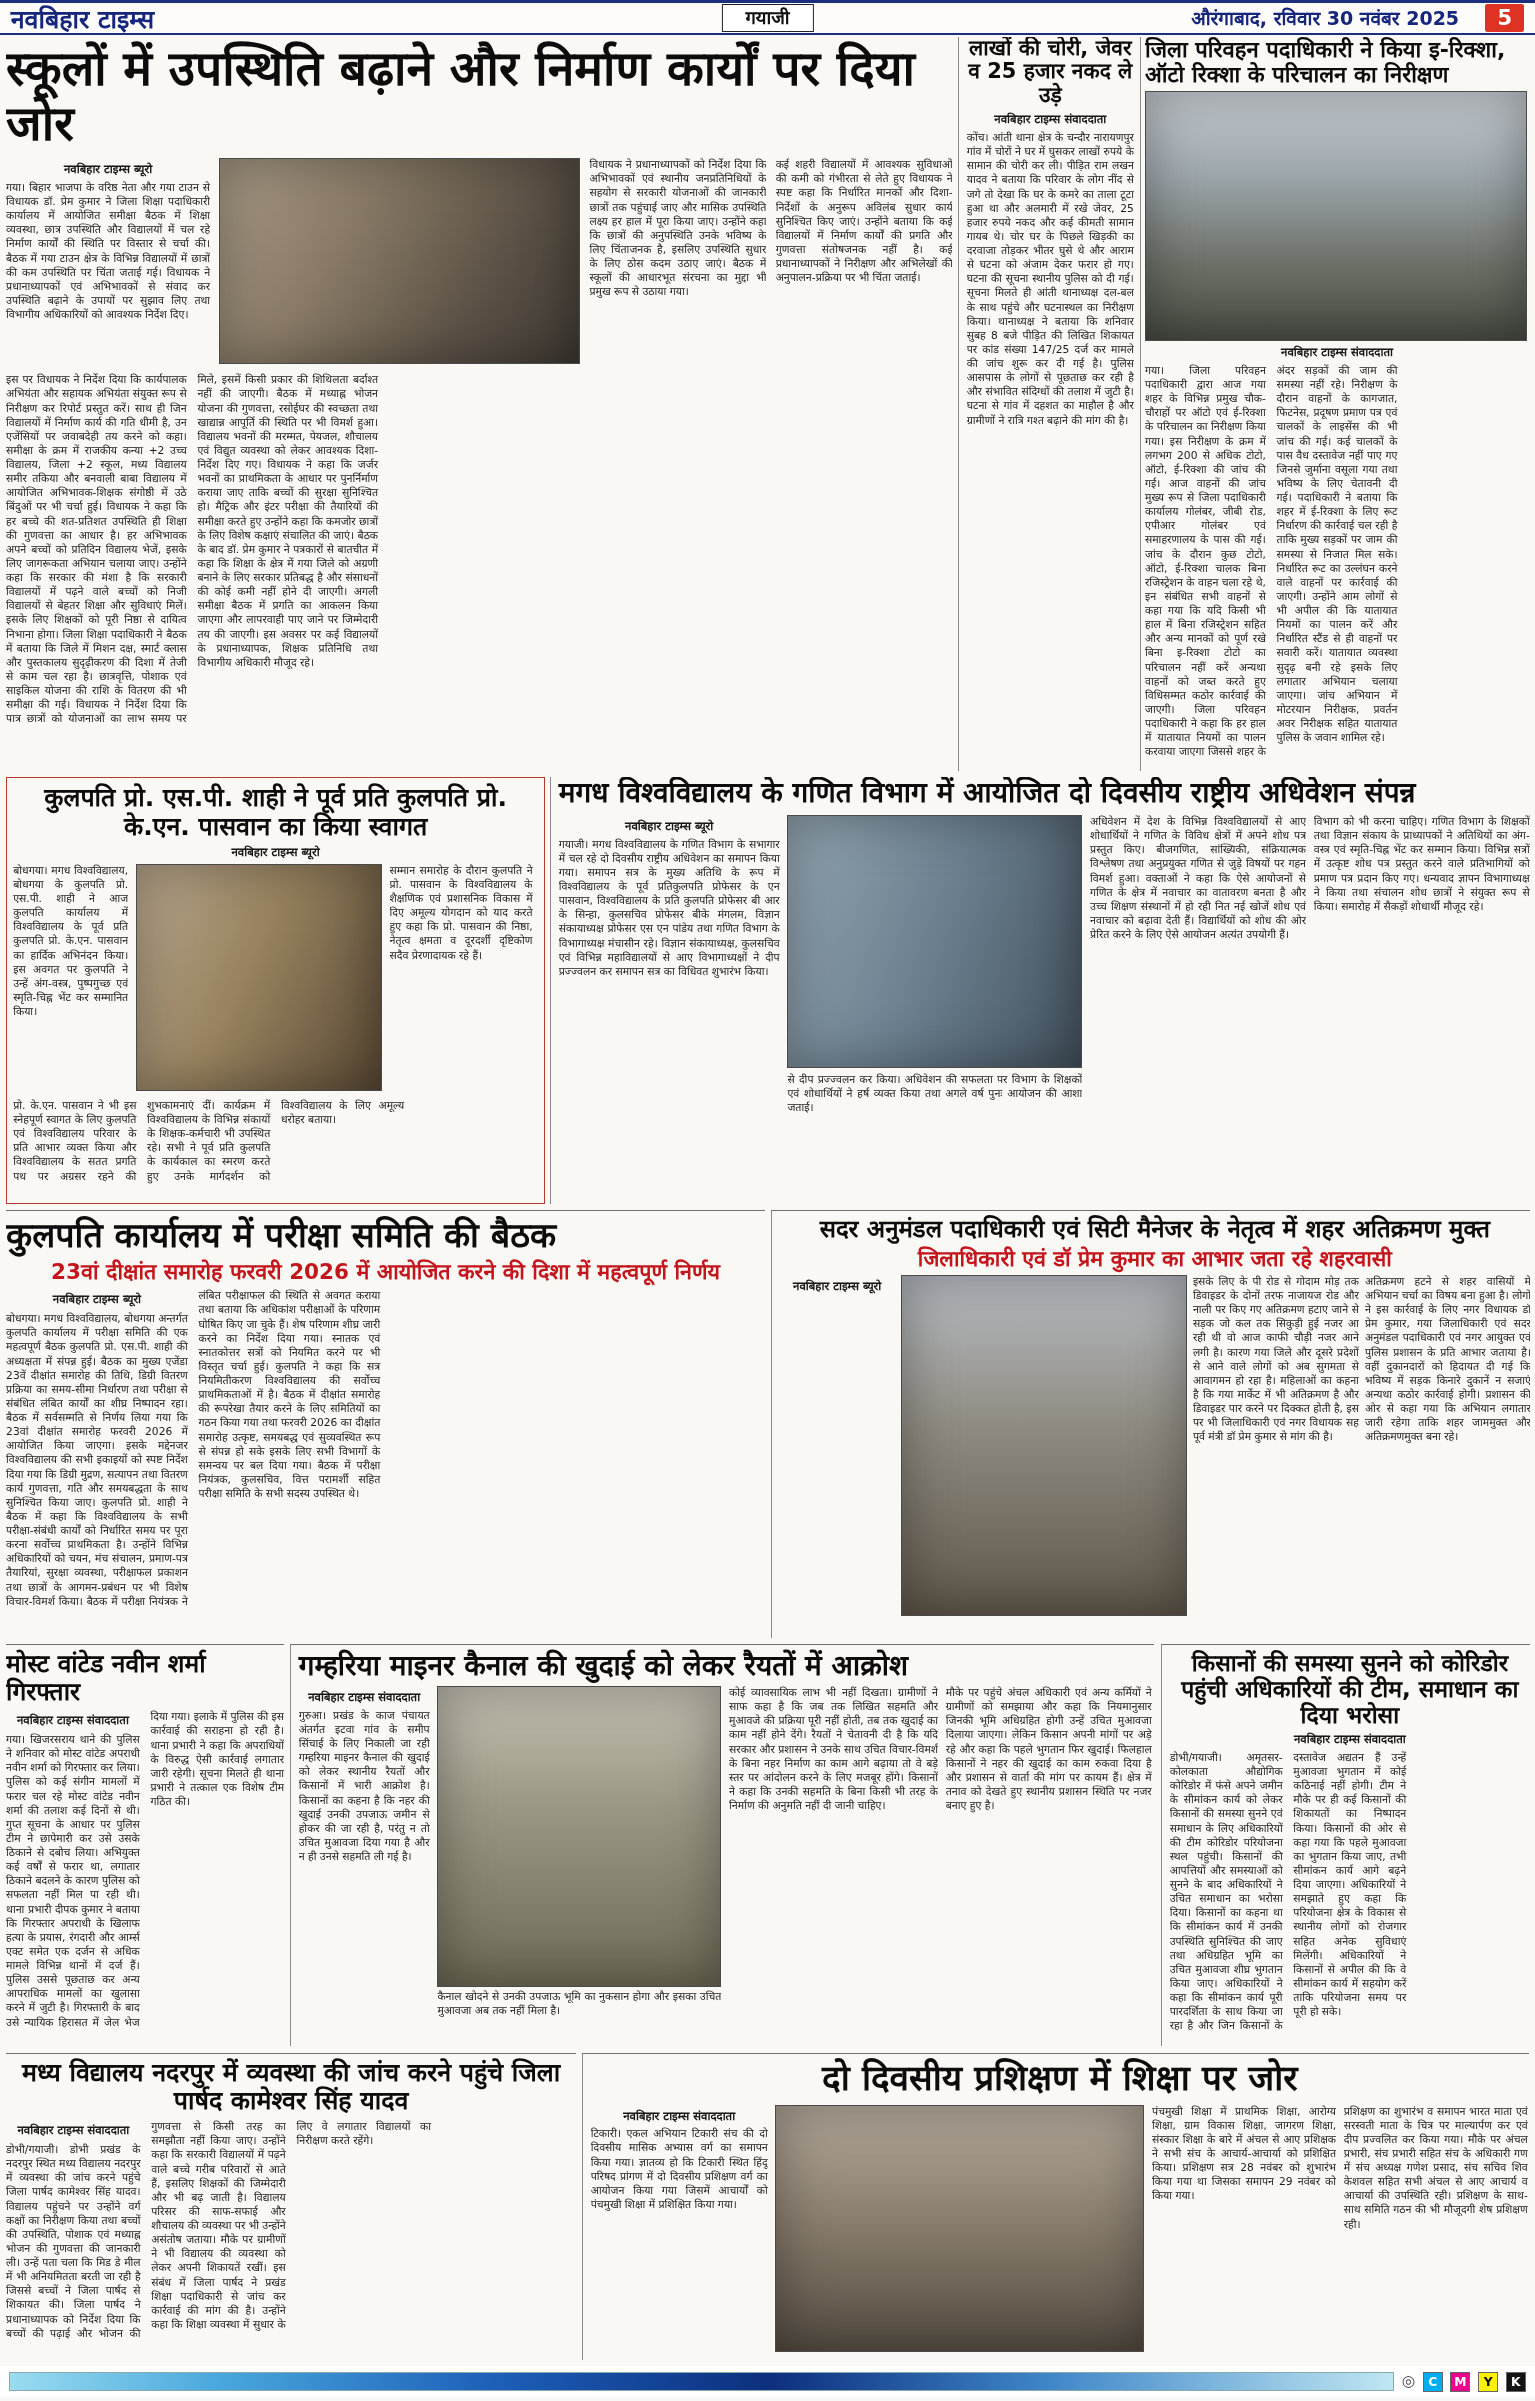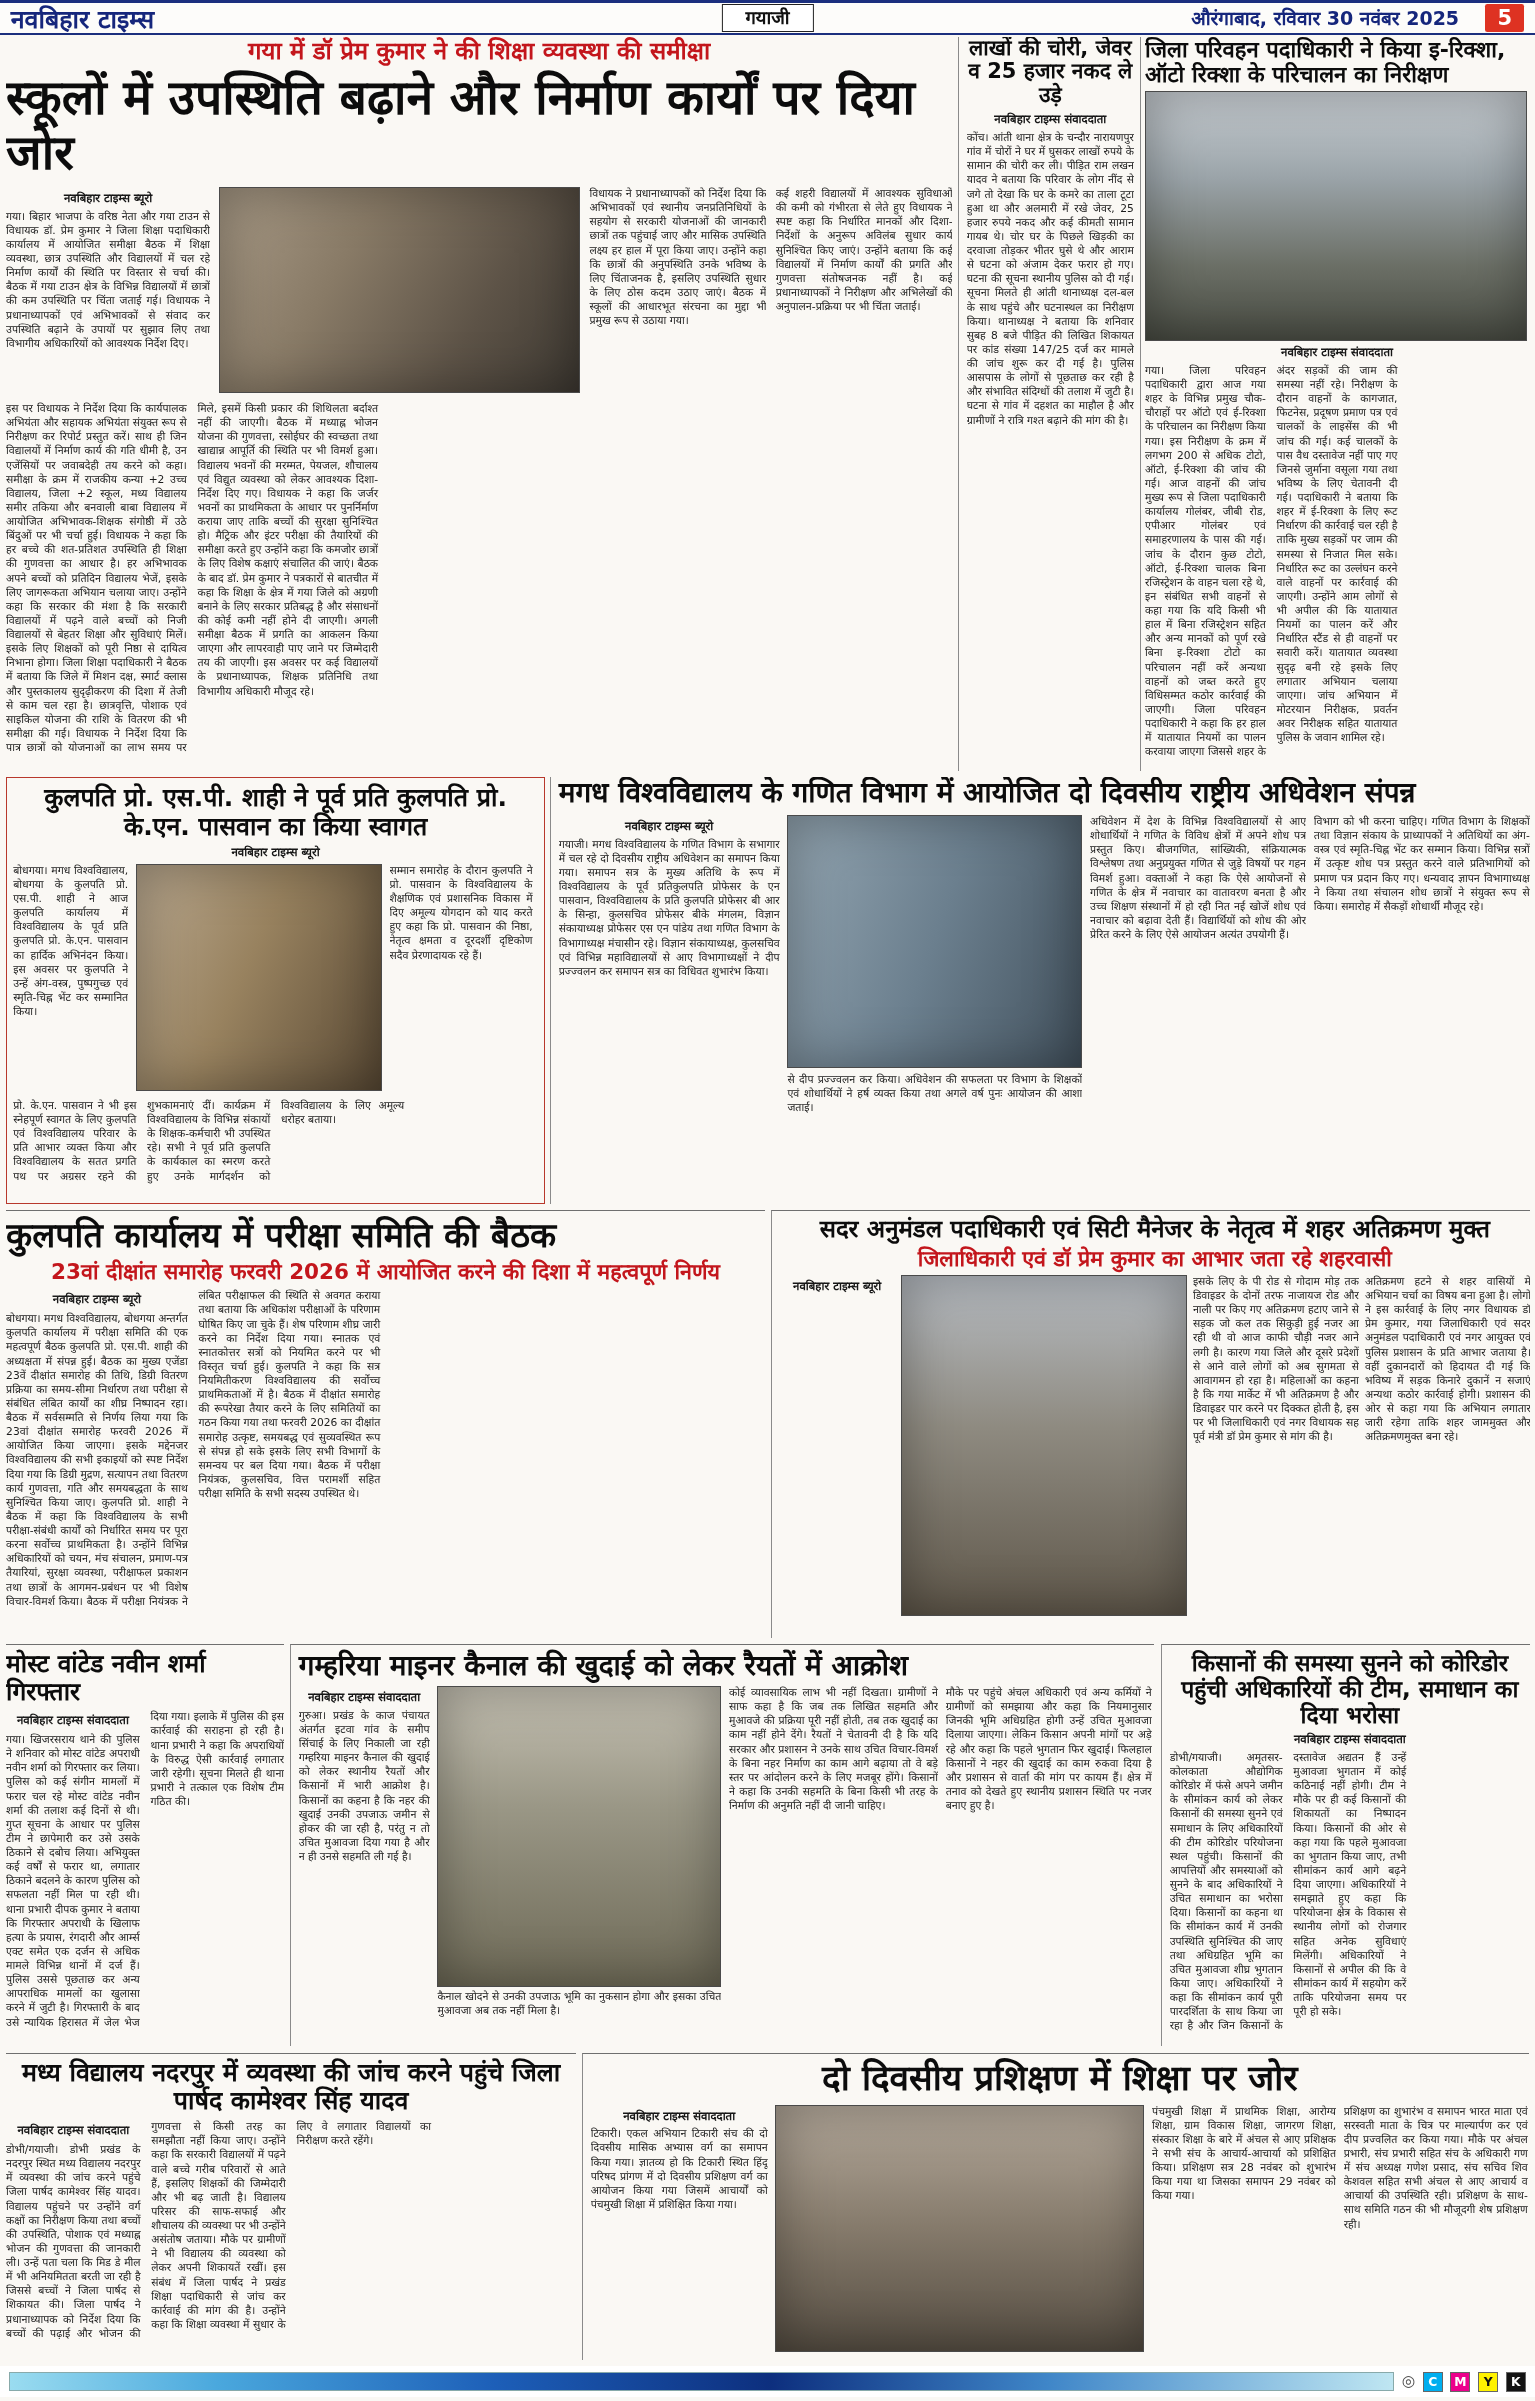--- a/index.html
+++ b/index.html
@@ -51,21 +51,20 @@
   <div class="edition-box">गयाजी</div>
   <div class="mast-right">
     <div class="dateline">औरंगाबाद, रविवार 30 नवंबर 2025</div>
     <div class="page-number">5</div>
   </div>
 </header>
 
 <main class="sheet">
 
   <section class="art" style="left:6.1px;top:1.5px;width:946px;height:734px">
-    <div class="kicker" style="font-size:24px">गया में डॉ प्रेम कुमार ने की शिक्षा व्यवस्था की समीक्षा</div>
     <div class="headline" style="font-size:48px;margin:4.6px 0 7.7px">स्कूलों में उपस्थिति बढ़ाने और निर्माण कार्यों पर दिया जोर</div>
     <div class="flexrow" style="height:209px">
       <div class="colbox" style="width:204px">
         <div class="byline">नवबिहार टाइम्स ब्यूरो</div>
         <div class="body" style="height:183px">गया। बिहार भाजपा के वरिष्ठ नेता और गया टाउन से विधायक डॉ. प्रेम कुमार ने जिला शिक्षा पदाधिकारी कार्यालय में आयोजित समीक्षा बैठक में शिक्षा व्यवस्था, छात्र उपस्थिति और विद्यालयों में चल रहे निर्माण कार्यों की स्थिति पर विस्तार से चर्चा की। बैठक में गया टाउन क्षेत्र के विभिन्न विद्यालयों में छात्रों की कम उपस्थिति पर चिंता जताई गई। विधायक ने प्रधानाध्यापकों एवं अभिभावकों से संवाद कर उपस्थिति बढ़ाने के उपायों पर सुझाव लिए तथा विभागीय अधिकारियों को आवश्यक निर्देश दिए।</div>
       </div>
       <div class="photo ph-lead" style="width:361px;height:206px"></div>
       <div class="body colbox" style="width:177px;height:206px">विधायक ने प्रधानाध्यापकों को निर्देश दिया कि अभिभावकों एवं स्थानीय जनप्रतिनिधियों के सहयोग से सरकारी योजनाओं की जानकारी छात्रों तक पहुंचाई जाए और मासिक उपस्थिति लक्ष्य हर हाल में पूरा किया जाए। उन्होंने कहा कि छात्रों की अनुपस्थिति उनके भविष्य के लिए चिंताजनक है, इसलिए उपस्थिति सुधार के लिए ठोस कदम उठाए जाएं। बैठक में स्कूलों की आधारभूत संरचना का मुद्दा भी प्रमुख रूप से उठाया गया।</div>
       <div class="body colbox" style="width:177px;height:206px">कई शहरी विद्यालयों में आवश्यक सुविधाओं की कमी को गंभीरता से लेते हुए विधायक ने स्पष्ट कहा कि निर्धारित मानकों और दिशा-निर्देशों के अनुरूप अविलंब सुधार कार्य सुनिश्चित किए जाएं। उन्होंने बताया कि कई विद्यालयों में निर्माण कार्यों की प्रगति और गुणवत्ता संतोषजनक नहीं है। कई प्रधानाध्यापकों ने निरीक्षण और अभिलेखों की अनुपालन-प्रक्रिया पर भी चिंता जताई।</div>
     </div>
@@ -82,21 +81,21 @@
     <div class="headline" style="font-size:22px;text-align:left">जिला परिवहन पदाधिकारी ने किया इ-रिक्शा, ऑटो रिक्शा के परिचालन का निरीक्षण</div>
     <div class="photo ph-street" style="width:382px;height:250px;margin:4.6px 0 1.5px"></div>
     <div class="byline">नवबिहार टाइम्स संवाददाता</div>
     <div class="body cols" style="column-count:3;height:399px">गया। जिला परिवहन पदाधिकारी द्वारा आज गया शहर के विभिन्न प्रमुख चौक-चौराहों पर ऑटो एवं ई-रिक्शा के परिचालन का निरीक्षण किया गया। इस निरीक्षण के क्रम में लगभग 200 से अधिक टोटो, ऑटो, ई-रिक्शा की जांच की गई। आज वाहनों की जांच मुख्य रूप से जिला पदाधिकारी कार्यालय गोलंबर, जीबी रोड, एपीआर गोलंबर एवं समाहरणालय के पास की गई। जांच के दौरान कुछ टोटो, ऑटो, ई-रिक्शा चालक बिना रजिस्ट्रेशन के वाहन चला रहे थे, इन संबंधित सभी वाहनों से कहा गया कि यदि किसी भी हाल में बिना रजिस्ट्रेशन सहित और अन्य मानकों को पूर्ण रखे बिना इ-रिक्शा टोटो का परिचालन नहीं करें अन्यथा वाहनों को जब्त करते हुए विधिसम्मत कठोर कार्रवाई की जाएगी। जिला परिवहन पदाधिकारी ने कहा कि हर हाल में यातायात नियमों का पालन करवाया जाएगा जिससे शहर के अंदर सड़कों की जाम की समस्या नहीं रहे। निरीक्षण के दौरान वाहनों के कागजात, फिटनेस, प्रदूषण प्रमाण पत्र एवं चालकों के लाइसेंस की भी जांच की गई। कई चालकों के पास वैध दस्तावेज नहीं पाए गए जिनसे जुर्माना वसूला गया तथा भविष्य के लिए चेतावनी दी गई। पदाधिकारी ने बताया कि शहर में ई-रिक्शा के लिए रूट निर्धारण की कार्रवाई चल रही है ताकि मुख्य सड़कों पर जाम की समस्या से निजात मिल सके। निर्धारित रूट का उल्लंघन करने वाले वाहनों पर कार्रवाई की जाएगी। उन्होंने आम लोगों से भी अपील की कि यातायात नियमों का पालन करें और निर्धारित स्टैंड से ही वाहनों पर सवारी करें। यातायात व्यवस्था सुदृढ़ बनी रहे इसके लिए लगातार अभियान चलाया जाएगा। जांच अभियान में मोटरयान निरीक्षक, प्रवर्तन अवर निरीक्षक सहित यातायात पुलिस के जवान शामिल रहे।</div>
   </section>
 
   <section class="art" style="left:6.1px;top:742px;width:539px;height:427px;border:1.5px solid #b8382c;padding:6.1px">
     <div class="headline" style="font-size:25px;text-align:center">कुलपति प्रो. एस.पी. शाही ने पूर्व प्रति कुलपति प्रो. के.एन. पासवान का किया स्वागत</div>
     <div class="byline">नवबिहार टाइम्स ब्यूरो</div>
     <div class="flexrow" style="height:229px;gap:7.7px">
-      <div class="body colbox" style="width:115px;height:229px">बोधगया। मगध विश्वविद्यालय, बोधगया के कुलपति प्रो. एस.पी. शाही ने आज कुलपति कार्यालय में विश्वविद्यालय के पूर्व प्रति कुलपति प्रो. के.एन. पासवान का हार्दिक अभिनंदन किया। इस अवसर पर कुलपति ने उन्हें अंग-वस्त्र, पुष्पगुच्छ एवं स्मृति-चिह्न भेंट कर सम्मानित किया।</div>
+      <div class="body colbox" style="width:115px;height:229px">बोधगया। मगध विश्वविद्यालय, बोधगया के कुलपति प्रो. एस.पी. शाही ने आज कुलपति कार्यालय में विश्वविद्यालय के पूर्व प्रति कुलपति प्रो. के.एन. पासवान का हार्दिक अभिनंदन किया। इस अवगत पर कुलपति ने उन्हें अंग-वस्त्र, पुष्पगुच्छ एवं स्मृति-चिह्न भेंट कर सम्मानित किया।</div>
       <div class="photo ph-vc" style="width:246px;height:227px"></div>
       <div class="body colbox" style="width:143px;height:229px">सम्मान समारोह के दौरान कुलपति ने प्रो. पासवान के विश्वविद्यालय के शैक्षणिक एवं प्रशासनिक विकास में दिए अमूल्य योगदान को याद करते हुए कहा कि प्रो. पासवान की निष्ठा, नेतृत्व क्षमता व दूरदर्शी दृष्टिकोण सदैव प्रेरणादायक रहे हैं।</div>
     </div>
     <div class="body cols" style="column-count:4;height:89px;margin-top:6.1px">प्रो. के.एन. पासवान ने भी इस स्नेहपूर्ण स्वागत के लिए कुलपति एवं विश्वविद्यालय परिवार के प्रति आभार व्यक्त किया और विश्वविद्यालय के सतत प्रगति पथ पर अग्रसर रहने की शुभकामनाएं दीं। कार्यक्रम में विश्वविद्यालय के विभिन्न संकायों के शिक्षक-कर्मचारी भी उपस्थित रहे। सभी ने पूर्व प्रति कुलपति के कार्यकाल का स्मरण करते हुए उनके मार्गदर्शन को विश्वविद्यालय के लिए अमूल्य धरोहर बताया।</div>
   </section>
 
   <section class="art rule-left" style="left:550px;top:742px;width:980px;height:427px">
     <div class="headline" style="font-size:28px">मगध विश्वविद्यालय के गणित विभाग में आयोजित दो दिवसीय राष्ट्रीय अधिवेशन संपन्न</div>
     <div class="flexrow" style="height:381px;margin-top:6.1px;gap:7.7px">
       <div class="colbox" style="width:221px">

